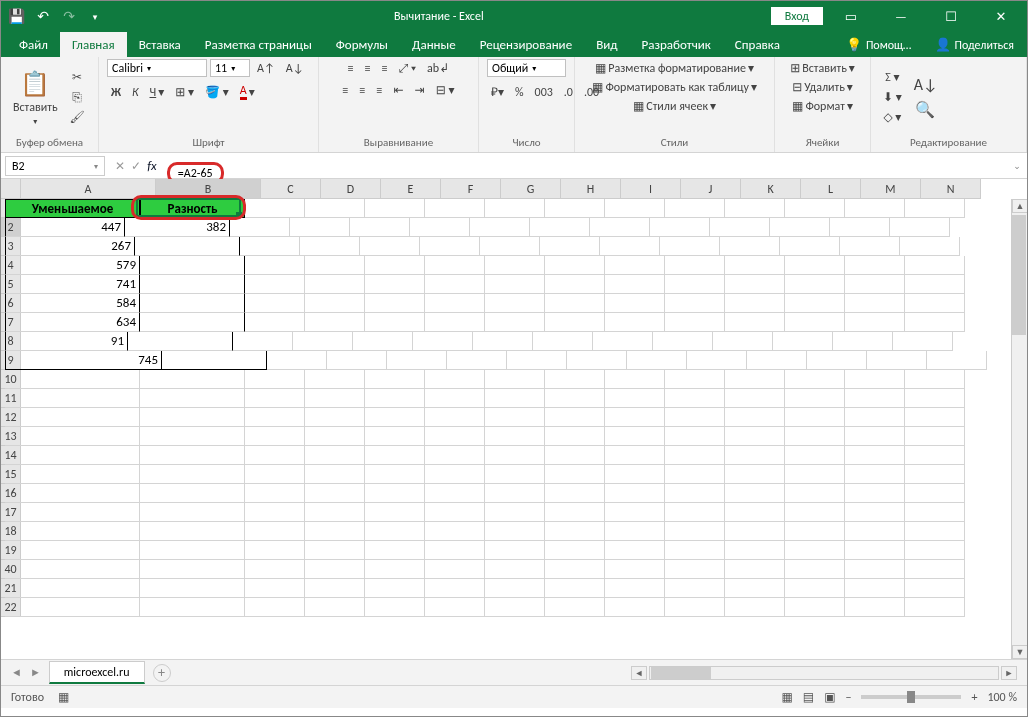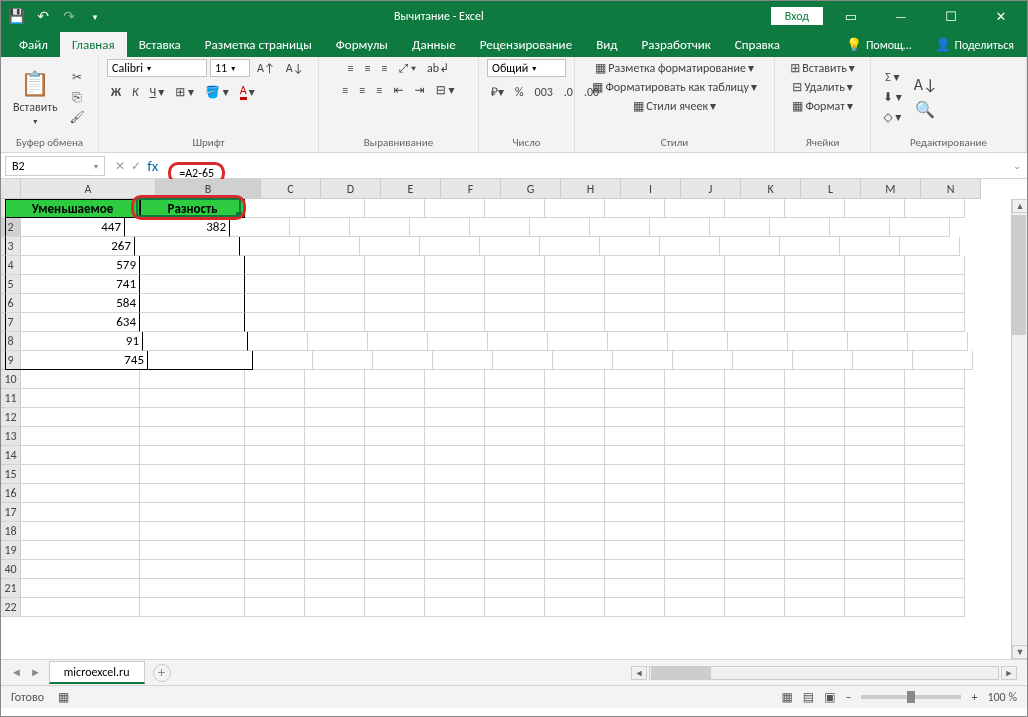--- a/index.html
+++ b/index.html
@@ -21,21 +21,21 @@
 .group-body{flex:1;display:flex;align-items:center;gap:4px}
 .rbtn{display:flex;align-items:center;justify-content:center;padding:2px 4px;color:#444;font-size:12px;gap:2px;white-space:nowrap}
 .rbtn.big{flex-direction:column;height:66px;font-size:11px}
 .rbtn.big .ico{font-size:24px;height:30px;display:flex;align-items:center}
 .combo{border:1px solid #c0c0c0;background:#fff;padding:1px 4px;font-size:12px;display:flex;align-items:center;gap:4px}
 .stack{display:flex;flex-direction:column;gap:2px}
 .row{display:flex;gap:3px;align-items:center}
 .formula-bar{height:26px;border-bottom:1px solid #d4d4d4;display:flex;align-items:center;background:#fff}
 .name-box{width:100px;border:1px solid #ccc;margin:2px 0 2px 4px;padding:2px 6px;display:flex;align-items:center;justify-content:space-between;font-size:12px}
 .fb-btns{display:flex;gap:6px;padding:0 10px;color:#999;align-items:center}
-.fx{color:#0369a1;font-size:15px}
+.fx{font-style:italic;color:#0f172a;font-size:13px}
 .formula-input{flex:1;padding:2px 6px;font-size:13px;position:relative}
 .formula-highlight{position:absolute;border:3px solid #d82a2a;border-radius:10px;padding:1px 8px;left:0;top:-2px}
 .grid-area{position:relative;height:480px;overflow:hidden;background:#fff}
 .corner{position:absolute;left:0;top:0;width:20px;height:20px;background:#e6e6e6;border-right:1px solid #ccc;border-bottom:1px solid #ccc}
 .col-headers{position:absolute;left:20px;top:0;height:20px;display:flex}
 .ch{background:#e6e6e6;border-right:1px solid #ccc;border-bottom:1px solid #ccc;text-align:center;font-size:12px;color:#444;line-height:20px}
 .ch.active{background:#d0d0d0}
 .row-headers{position:absolute;left:0;top:20px;width:20px}
 .rh{background:#e6e6e6;border-right:1px solid #ccc;border-bottom:1px solid #ccc;text-align:center;font-size:12px;color:#444;height:19px;line-height:19px}
 .rh.active{background:#d0d0d0}
@@ -386,37 +386,37 @@
         <div class="cell" style="width: 60px;"></div>
         <div class="cell" style="width: 60px;"></div>
         <div class="cell" style="width: 60px;"></div>
         <div class="cell" style="width: 60px;"></div>
         <div class="cell" style="width: 60px;"></div>
         <div class="cell" style="width: 60px;"></div>
         <div class="cell" style="width: 60px;"></div>
         <div class="cell" style="width: 60px;"></div>
       </div>
       <div class="gridrow">
-        <div class="cell num bord-l bord-r" style="width: 138px;">91</div>
+        <div class="cell num bord-l bord-r" style="width: 123px;">91</div>
         <div class="cell bord-r" style="width: 105px;"></div>
         <div class="cell" style="width: 60px;"></div>
         <div class="cell" style="width: 60px;"></div>
         <div class="cell" style="width: 60px;"></div>
         <div class="cell" style="width: 60px;"></div>
         <div class="cell" style="width: 60px;"></div>
         <div class="cell" style="width: 60px;"></div>
         <div class="cell" style="width: 60px;"></div>
         <div class="cell" style="width: 60px;"></div>
         <div class="cell" style="width: 60px;"></div>
         <div class="cell" style="width: 60px;"></div>
         <div class="cell" style="width: 60px;"></div>
         <div class="cell" style="width: 60px;"></div>
       </div>
       <div class="gridrow">
-        <div class="cell num bord-l bord-r bord-b" style="width: 143px;">745</div>
+        <div class="cell num bord-l bord-r bord-b" style="width: 157px;">745</div>
         <div class="cell bord-r bord-b" style="width: 105px;"></div>
         <div class="cell" style="width: 60px;"></div>
         <div class="cell" style="width: 60px;"></div>
         <div class="cell" style="width: 60px;"></div>
         <div class="cell" style="width: 60px;"></div>
         <div class="cell" style="width: 60px;"></div>
         <div class="cell" style="width: 60px;"></div>
         <div class="cell" style="width: 60px;"></div>
         <div class="cell" style="width: 60px;"></div>
         <div class="cell" style="width: 60px;"></div>

